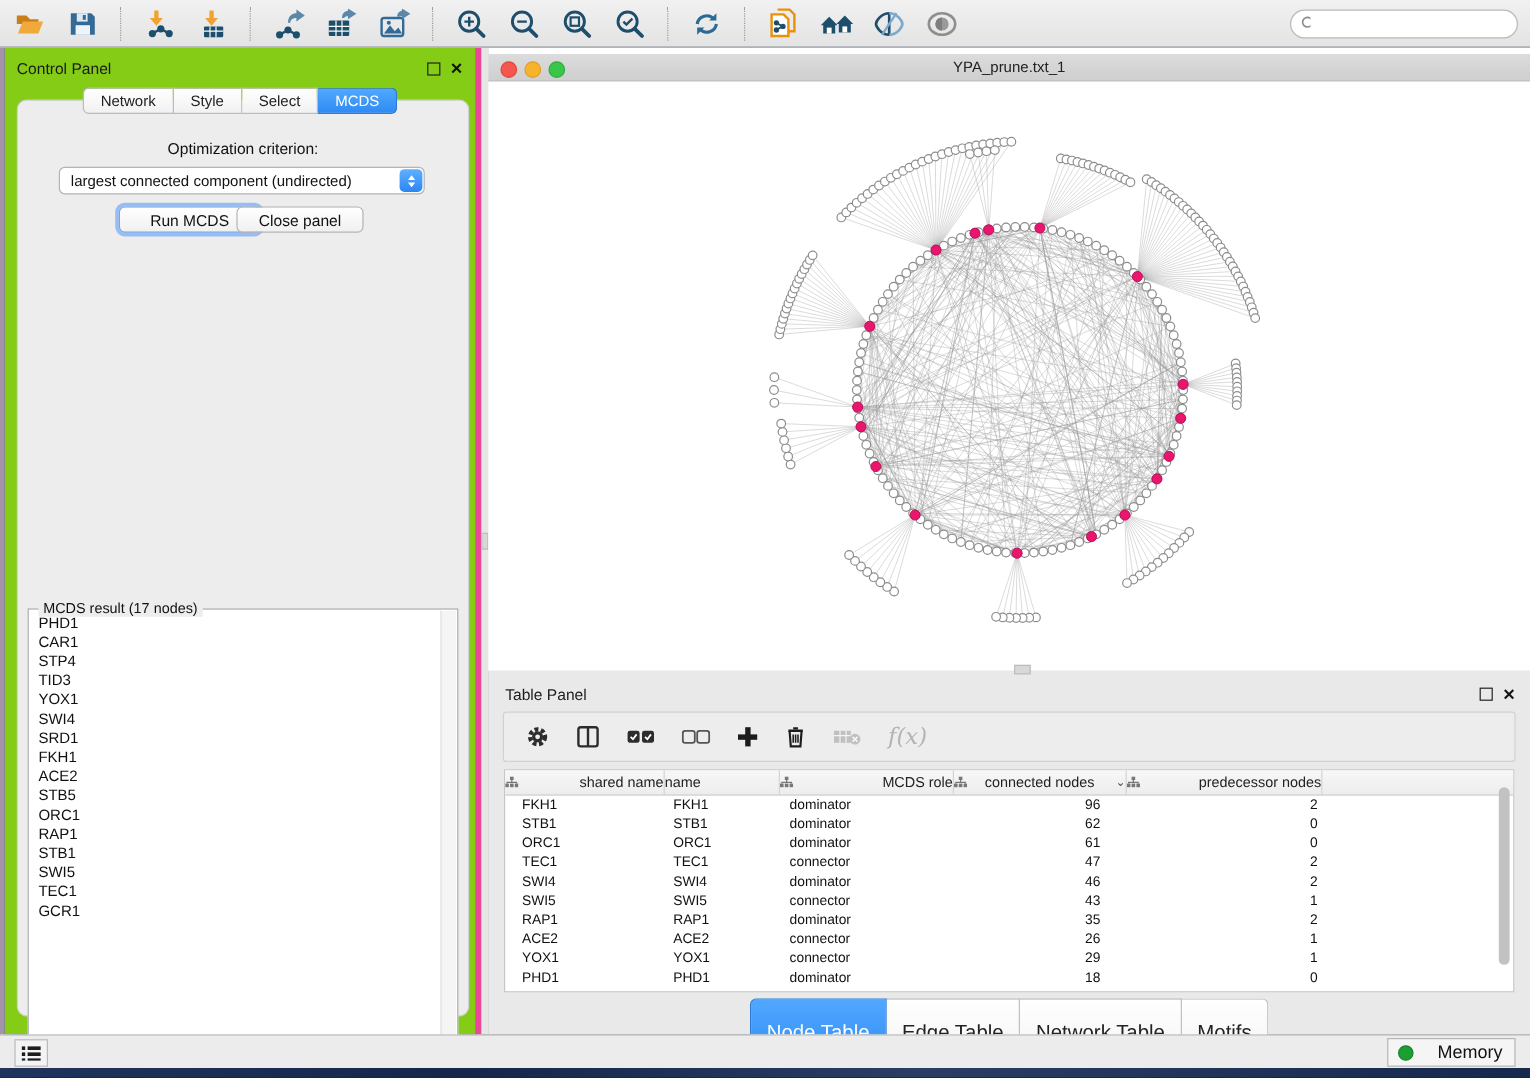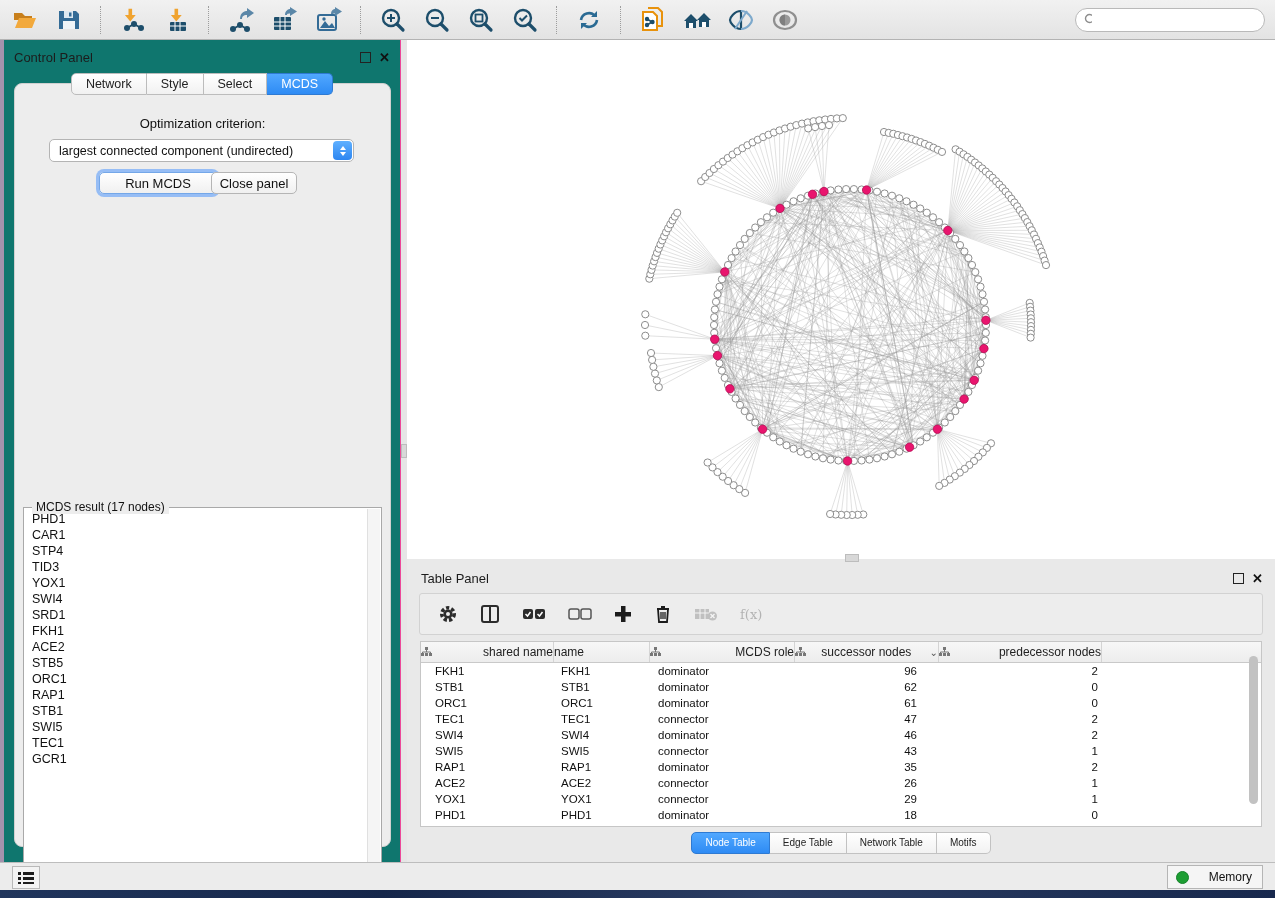--- a/index.html
+++ b/index.html
@@ -15,21 +15,21 @@
   .tb-spacer{flex:1}
   .searchbox{width:190px;height:24px;background:#fff;border:1px solid #b9b9b9;border-radius:12px;
     display:flex;align-items:center;padding:0 8px;box-sizing:border-box;gap:5px}
   .searchbox input{border:none;outline:none;flex:1;font-size:12px;background:transparent;
     font-family:"Liberation Sans",sans-serif}
   
   .desk-left{position:absolute;left:0;top:40px;width:4px;height:850px;background:#a393ad}
   .desk-bottom{position:absolute;left:0;top:890px;width:1275px;height:8px;
     background:linear-gradient(90deg,#20355c,#15264a 30%,#2b3d63 60%,#17284d)}
   
-  .cpanel{position:absolute;left:4px;top:40px;width:397px;height:822px;background:#0f766e;box-sizing:border-box;border-right:1px solid #ec4899}
+  .cpanel{position:absolute;left:4px;top:40px;width:397px;height:822px;background:#84cc16;box-sizing:border-box;border-right:5px solid #ec4899}
   .cpanel-head{height:26px;display:flex;align-items:center;padding:4px 10px 0 10px}
   .panel-title{font-size:13px;color:#1c1c1c}
   .panel-head-icons{margin-left:auto;display:flex;gap:8px;align-items:center}
   .mini-float{width:9px;height:9px;border:1.5px solid #222}
   .mini-close{font-size:13px;font-weight:bold;color:#111;line-height:9px}
   .cp-tabs{position:absolute;left:0;top:33px;width:100%;display:flex;justify-content:center;z-index:3}
   .cp-tab{height:20px;line-height:20px;padding:0 14px;background:linear-gradient(#ffffff,#f1f1f1);
     border:1px solid #bcbcbc;border-left:none;font-size:12.5px;color:#222;cursor:default}
   .cp-tab.first{border-left:1px solid #bcbcbc;border-radius:5px 0 0 5px}
   .cp-tab.last{border-radius:0 5px 5px 0}
@@ -42,21 +42,21 @@
   .dropdown .dd-text{flex:1;font-size:12.5px;padding-left:9px;color:#111;white-space:nowrap}
   .dd-step{width:19px;height:19px;margin-right:1px;border-radius:4px;
     background:linear-gradient(#5fb0ff,#2d86f1);display:flex;flex-direction:column;align-items:center;justify-content:center;gap:2px}
   .dd-up{width:0;height:0;border-left:3.5px solid transparent;border-right:3.5px solid transparent;border-bottom:4px solid #fff}
   .dd-dn{width:0;height:0;border-left:3.5px solid transparent;border-right:3.5px solid transparent;border-top:4px solid #fff}
   .btn{height:22px;background:linear-gradient(#ffffff,#f0f0f0);border:1px solid #b5b5b5;border-radius:5px;
     font-size:13px;color:#111;display:inline-flex;align-items:center;justify-content:center;
     font-family:"Liberation Sans",sans-serif}
   .run-btn{position:absolute;left:84px;top:88px;width:118px;
     box-shadow:0 0 0 3px rgba(92,156,250,.6);border-color:#74a7e8}
-  .closep-btn{position:absolute;left:196px;top:88px;width:86px}
+  .closep-btn{position:absolute;left:182px;top:88px;width:106px}
   .groupbox{position:absolute;left:8px;top:423px;width:357px;height:372px;border:1px solid #a9a9a9;background:#fff}
   .groupbox legend,.gb-legend{position:absolute;top:-8px;left:8px;background:#ededed;padding:0 4px;
     font-size:12px;color:#111}
   .mcds-list{position:absolute;left:1px;top:1px;right:13px;bottom:1px;overflow:hidden;padding:2px 0 0 7px}
   .mcds-item{font-size:12.5px;line-height:16px;color:#111}
   .mcds-scroll{position:absolute;right:1px;top:1px;bottom:1px;width:12px;background:#f5f5f5;border-left:1px solid #e0e0e0}
   
   .vsplit{position:absolute;left:401px;top:40px;width:6px;height:822px;background:#e6e6e6;border-right:1px solid #adadad}
   .vsplit .handle{position:absolute;left:0px;top:404px;width:6px;height:14px;background:#d8d8d8;border:1px solid #bdbdbd;box-sizing:border-box}
   .hsplit-handle{position:absolute;left:438px;top:-5px;width:12px;height:6px;background:#d8d8d8;border:1px solid #bdbdbd}
@@ -73,48 +73,48 @@
   .net-canvas svg{display:block}
   .edge{stroke:#979797;stroke-opacity:.42;stroke-width:.7}
   .ringnode{fill:#fff;stroke:#8d8d8d;stroke-width:1}
   .hubnode{fill:#e9156e;stroke:#b60d55;stroke-width:.8}
   
   .tpanel{position:absolute;left:407px;top:559px;width:868px;height:303px;background:#e9e9e9;box-sizing:border-box}
   .tpanel-head{height:26px;display:flex;align-items:center;padding:6px 12px 0 14px}
   .ttoolbar{position:absolute;left:12px;top:34px;width:844px;height:42px;background:#ededed;
     border:1px solid #d2d2d2;border-radius:3px;display:flex;align-items:center;gap:22px;padding-left:18px;box-sizing:border-box}
   .ttool{display:flex;align-items:center;justify-content:center}
-  .fx{font-family:"DejaVu Serif",serif;font-size:13px;color:#b3b3b3}
+  .fx{font-family:"DejaVu Serif",serif;font-style:italic;font-size:19px;color:#b3b3b3}
   .ttable{position:absolute;left:13px;top:82px;width:842px;height:186px;background:#fff;border:1px solid #c6c6c6;box-sizing:border-box}
   .thead{display:flex;height:20px;background:linear-gradient(#f7f7f7,#ededed);border-bottom:1px solid #c9c9c9}
   .th{display:flex;align-items:center;justify-content:space-between;gap:5px;font-size:12px;color:#222;
     border-right:1px solid #d4d4d4;box-sizing:border-box;position:relative}
   .th .colicon{flex:0 0 auto}
   .sortchev{font-size:10px;color:#555;margin-left:3px}
   .c0{width:133px}.c1{width:96px}.c2{width:145px}.c3{width:144px}.c4{width:163px}
   .th.cfill{flex:1;border-right:none}
   .tbody{position:relative}
   .trow{display:flex;height:16px;align-items:center}
   .tcell{font-size:11.5px;color:#111;box-sizing:border-box;overflow:hidden;white-space:nowrap}
   .tcell.c0{padding-left:14px}.tcell.c1{padding-left:7px}.tcell.c2{padding-left:8px}
   .tcell.c3{text-align:right;padding-right:22px}.tcell.c4{text-align:right;padding-right:4px}
   .tscroll{position:absolute;right:2px;top:14px;width:11px;height:148px}
   .tscroll .thumb{position:absolute;left:1px;top:0;width:9px;height:148px;background:#c2c2c2;border-radius:5px}
   .ttabs{position:absolute;left:0;top:273px;width:100%;display:flex;justify-content:center}
-  .ttab{height:20px;line-height:20px;padding:0 13px;background:linear-gradient(#ffffff,#f2f2f2);
-    border:1px solid #c2c2c2;border-left:none;font-size:10px;color:#222}
+  .ttab{height:20px;line-height:20px;padding:18px 13px;background:linear-gradient(#ffffff,#f2f2f2);
+    border:1px solid #c2c2c2;border-left:none;font-size:17px;color:#222}
   .ttab.first{border-left:1px solid #c2c2c2;border-radius:5px 0 0 5px}
   .ttab.last{border-radius:0 5px 5px 0}
   .ttab.active{background:linear-gradient(#51a8ff,#2e8bf4);color:#fff;border-color:#2e7ad2}
   
   .statusbar{position:absolute;left:0;top:862px;width:1275px;height:28px;background:#ececec;border-top:1px solid #bdbdbd;box-sizing:border-box}
   .list-btn{position:absolute;left:12px;top:3px;width:26px;height:21px;background:#f3f3f3;border:1px solid #b9b9b9;
     display:flex;align-items:center;justify-content:center}
   .mem-btn{position:absolute;right:12px;top:2px;height:22px;padding:0 10px 0 8px;background:#f5f5f5;border:1px solid #b5b5b5;
-    display:flex;align-items:center;gap:20px;font-size:12px;color:#111}
+    display:flex;align-items:center;gap:20px;font-size:15px;color:#111}
   .mem-dot{width:11px;height:11px;border-radius:50%;background:#1d9e33;border:1px solid #15832a}
 </style>
 </head>
 <body>
 
 <div class="toolbar">
   <div class="tb-btn">
     <svg width="28" height="26">
         <path d="M3 6 h8 l3 3 h7 v4 H3z" fill="#c87f1b"></path>
         <path d="M4 21 L8 11 h17 l-4 10z" fill="#f2a93c"></path>
@@ -325,20 +325,26 @@
       <div class="mcds-scroll"></div>
     </div>
   </div>
 </div>
 
 <div class="vsplit">
     <div class="handle"></div>
   </div>
 
 <div class="netwin">
+  <div class="net-titlebar">
+    <span class="tl red"></span>
+    <span class="tl yellow"></span>
+    <span class="tl green"></span>
+    <div class="net-title">YPA_prune.txt_1</div>
+  </div>
   <div class="net-canvas">
     <svg width="868" height="491" viewBox="0 0 868 491">
         <line x1="373.0" y1="140.4" x2="454.6" y2="392.5" class="edge"></line>
         <line x1="373.0" y1="140.4" x2="557.4" y2="183.5" class="edge"></line>
         <line x1="373.0" y1="140.4" x2="337.7" y2="170.9" class="edge"></line>
         <line x1="373.0" y1="140.4" x2="561.4" y2="190.1" class="edge"></line>
         <line x1="373.0" y1="140.4" x2="573.5" y2="295.3" class="edge"></line>
         <line x1="373.0" y1="140.4" x2="526.0" y2="149.3" class="edge"></line>
         <line x1="373.0" y1="140.4" x2="360.0" y2="364.7" class="edge"></line>
         <line x1="373.0" y1="140.4" x2="573.5" y2="295.3" class="edge"></line>
@@ -1240,21 +1246,21 @@
         <span>MCDS role</span>
       </div>
       <div class="th c3">
         <svg class="colicon" width="11" height="10">
             <rect x="4" y="0" width="3" height="3" fill="#777"></rect>
             <rect x="0" y="6" width="3" height="3" fill="#777"></rect>
             <rect x="4" y="6" width="3" height="3" fill="#777"></rect>
             <rect x="8" y="6" width="3" height="3" fill="#777"></rect>
             <path d="M5.5 3 v2 M1.5 6 v-1 h8 v1" stroke="#777" fill="none"></path>
           </svg>
-        <span>successor nodes</span>
+        <span>connected nodes</span>
         <span class="sortchev">⌄</span>
       </div>
       <div class="th c4">
         <svg class="colicon" width="11" height="10">
             <rect x="4" y="0" width="3" height="3" fill="#777"></rect>
             <rect x="0" y="6" width="3" height="3" fill="#777"></rect>
             <rect x="4" y="6" width="3" height="3" fill="#777"></rect>
             <rect x="8" y="6" width="3" height="3" fill="#777"></rect>
             <path d="M5.5 3 v2 M1.5 6 v-1 h8 v1" stroke="#777" fill="none"></path>
           </svg>

